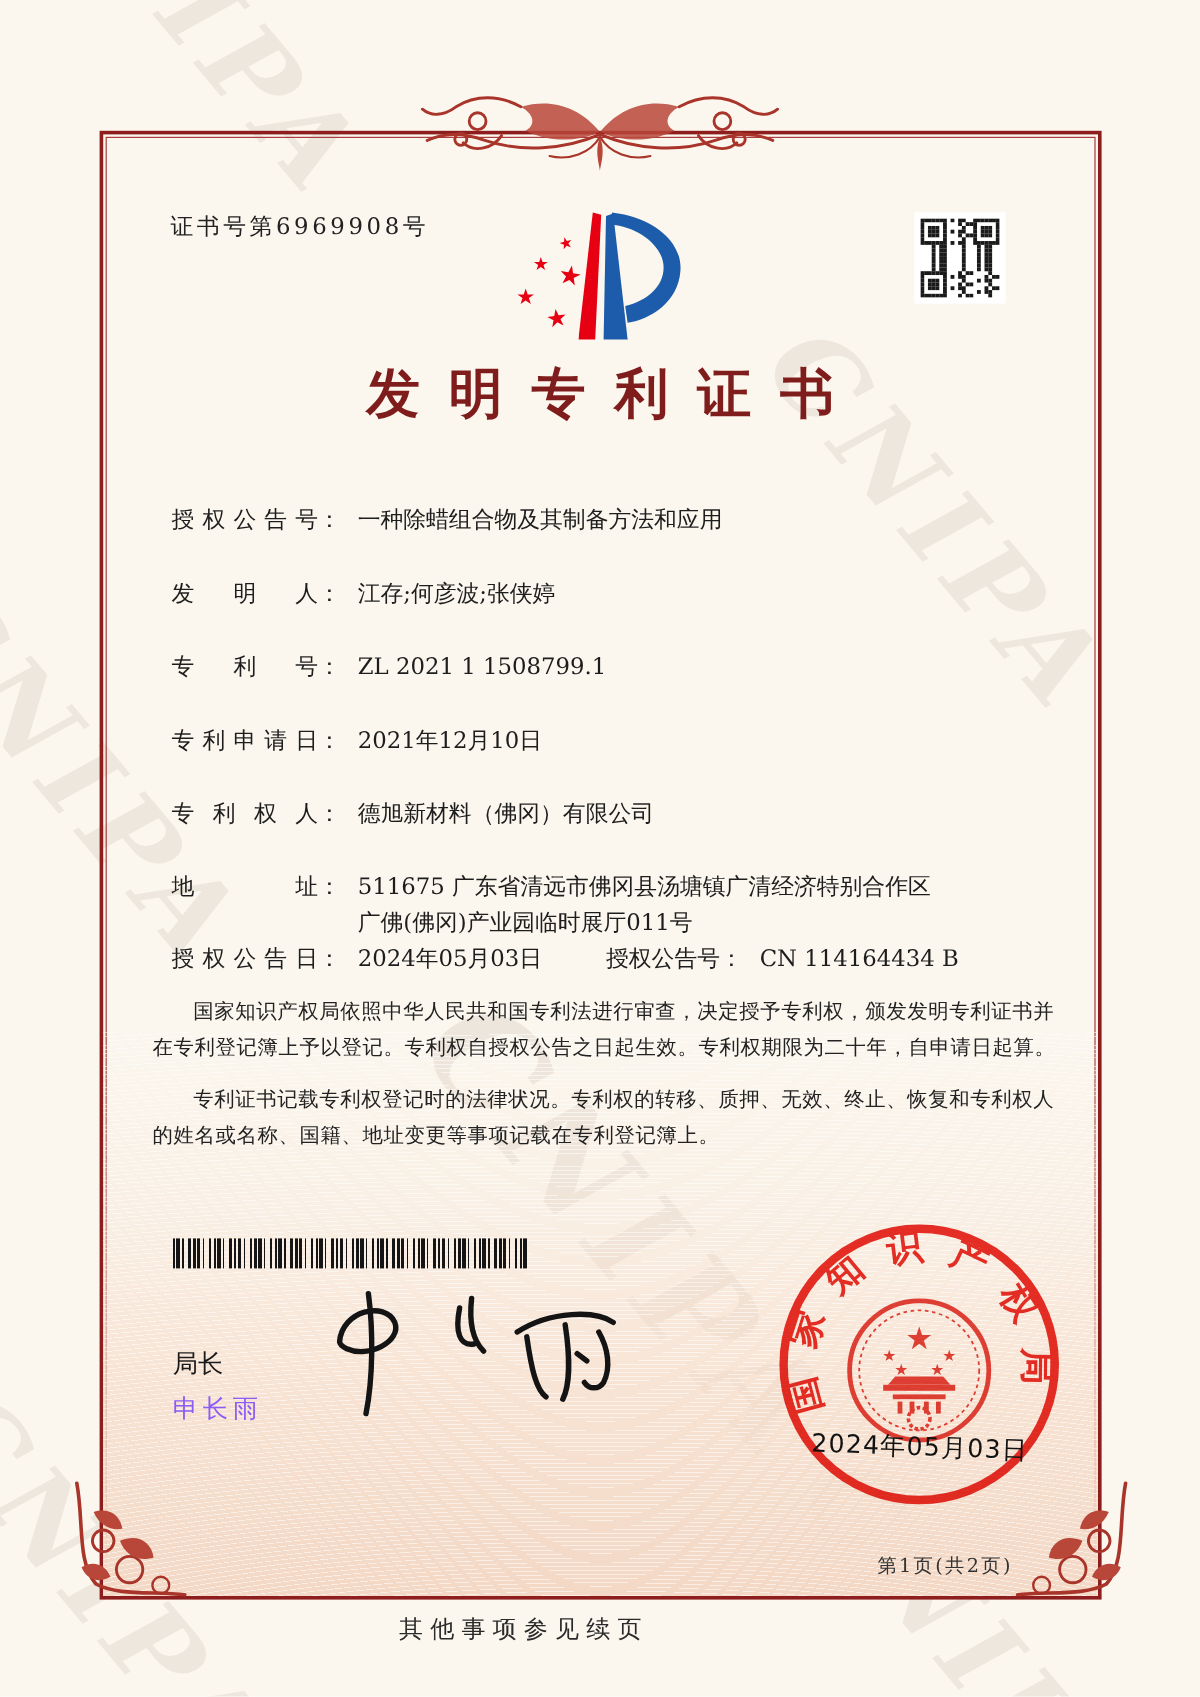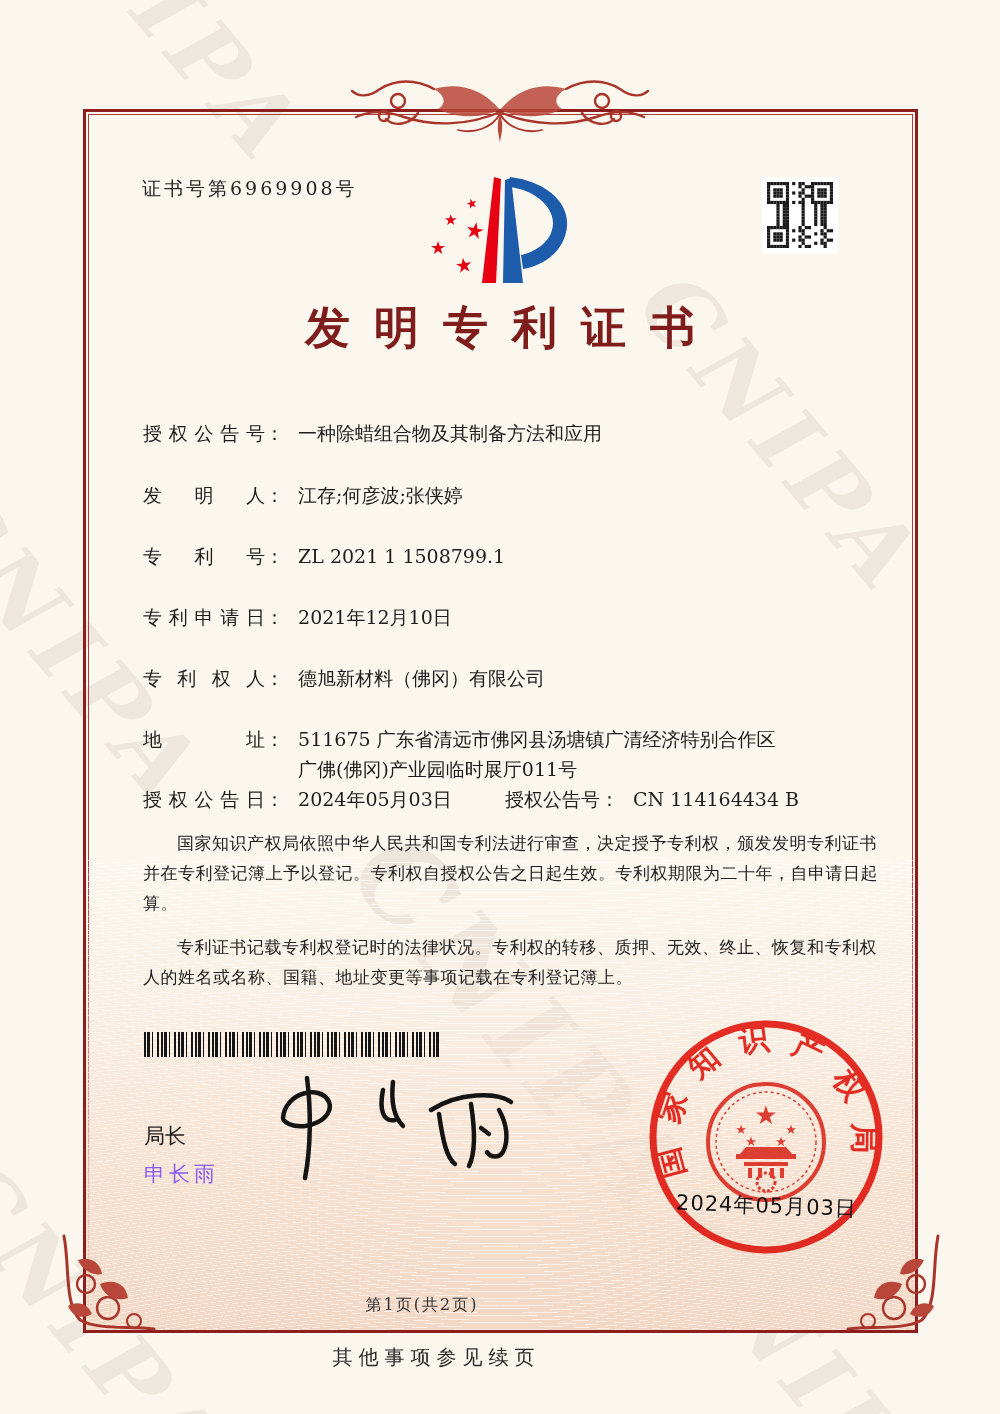--- a/index.html
+++ b/index.html
@@ -49,39 +49,39 @@
   }
   
   .field{position:absolute;left:143px;font-size:19px;line-height:30px;color:#1d1d1d;}
   .flabel{display:inline-block;width:122px;text-align:justify;text-align-last:justify;vertical-align:top;}
   .colon{vertical-align:top;}
   .fvalue{display:inline-block;margin-left:8px;vertical-align:top;}
   .fvalue.addr{width:478px;}
   .grant2{position:absolute;left:362px;top:0;white-space:nowrap;}
   
   .paras{position:absolute;left:127px;top:828px;width:755px;font-size:17px;line-height:30px;letter-spacing:.5px;color:#222;}
-  .paras p{margin:0 0 14px 16px;text-indent:2em;}
+  .paras p{margin:0 0 14px 0;text-indent:2em;}
   
   .barcode{
     position:absolute;left:144px;top:1032px;width:296px;height:25px;
     background:repeating-linear-gradient(90deg,
       #151515 0 2px, transparent 2px 3px,
       #151515 3px 6px, transparent 6px 8px,
       #151515 8px 9px, transparent 9px 13px,
       #151515 13px 15px, transparent 15px 17px);
   }
   .signer-title{position:absolute;left:144px;top:1122px;font-size:21px;font-family:"DejaVu Sans",sans-serif;color:#1a1a1a;}
   .signer-name{position:absolute;left:144px;top:1160px;font-size:21px;font-family:"DejaVu Sans",sans-serif;letter-spacing:4px;color:#8b5cf6;}
   .signature{position:absolute;left:255px;top:1066px;width:280px;height:118px;}
   .seal{position:absolute;left:645px;top:1016px;width:242px;height:242px;mix-blend-mode:multiply;opacity:.95;}
   .seal-date{
     position:absolute;left:676px;top:1192px;width:200px;font-size:21px;color:#121212;
     font-family:"DejaVu Sans",sans-serif;letter-spacing:1px;transform:rotate(2deg);
   }
-  .page-no{position:absolute;left:0;width:844px;top:1295px;text-align:center;font-size:16px;letter-spacing:2px;color:#333;}
+  .page-no{position:absolute;left:0;width:844px;top:1295px;text-align:right;font-size:16px;letter-spacing:2px;color:#333;}
   .footer-note{position:absolute;left:0;width:873px;top:1344px;text-align:center;font-size:20px;letter-spacing:6px;color:#2a2a2a;}
 </style>
 </head>
 <body>
 
 <div class="page">
 
   <div class="wm" style="left:-30px;top:-50px;">CNIPA</div>
   <div class="wm" style="left:840px;top:-70px;">CNIPA</div>
   <div class="wm" style="left:590px;top:380px;">CNIPA</div>

